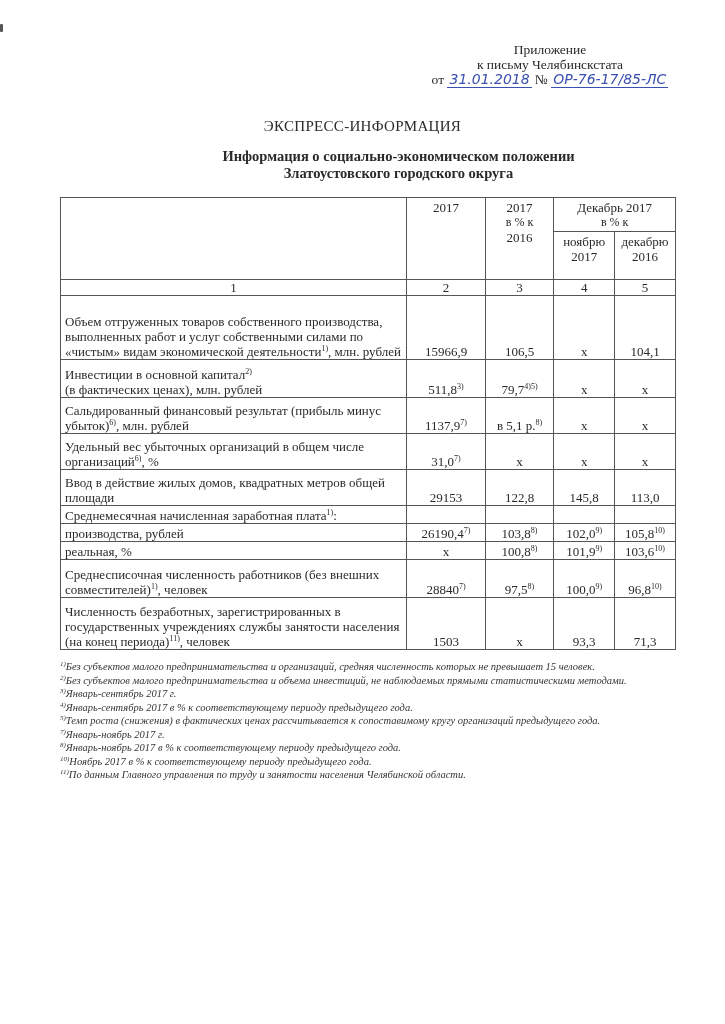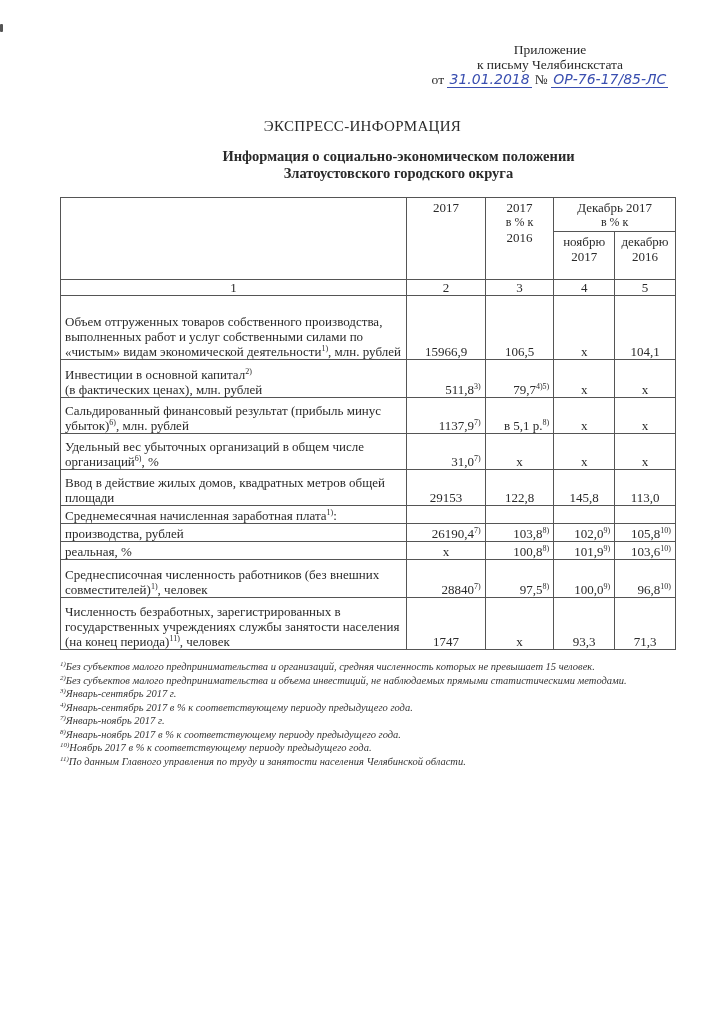--- a/index.html
+++ b/index.html
@@ -19,21 +19,21 @@
     position: absolute; left: 60px; top: 197px; width: 616px;
     border-collapse: collapse; font-size: 13px; line-height: 15px;
   }
   table.stats td, table.stats th { border: 1px solid #555; padding: 0 4px; vertical-align: bottom; font-weight: normal; }
   table.stats th { vertical-align: top; text-align: center; line-height: 15px; padding-top: 2px; }
   .c1 { width: 342px; text-align: left; }
   .c2 { width: 70px; text-align: right; }
   .c3 { width: 60px; text-align: center; }
   .c4 { width: 52px; text-align: center; }
   .c5 { width: 52px; text-align: center; }
-  td.num { text-align: right; }
+  td.num { text-align: center; }
   td.ctr { text-align: center; }
   sup { font-size: 8px; line-height: 0; vertical-align: 5px; }
   tr.idx td { text-align: center; height: 15px; vertical-align: middle; }
 
   .notes { position: absolute; left: 60px; top: 660px; width: 620px; font-style: italic; font-size: 10.5px; line-height: 13.5px; color: #333; text-align: justify; }
   .notes p { margin: 0; }
   .notes sup { font-size: 7px; vertical-align: 4px; }
 </style>
 </head>
 <body>
@@ -160,30 +160,31 @@
   <tr style="height:38px;">
     <td class="c1"><span>Среднесписочная численность работников (без внешних совместителей)</span><sup>1)</sup><span>, человек</span></td>
     <td class="num"><span>28840</span><sup>7)</sup></td>
     <td class="num"><span>97,5</span><sup>8)</sup></td>
     <td class="num"><span>100,0</span><sup>9)</sup></td>
     <td class="num"><span>96,8</span><sup>10)</sup></td>
   </tr>
 
   <tr style="height:52px;">
     <td class="c1"><span>Численность безработных, зарегистрированных в государственных учреждениях службы занятости населения (на конец периода)</span><sup>11)</sup><span>, человек</span></td>
-    <td class="ctr"><span>1747</span></td>
+    <td class="ctr"><span>1503</span></td>
     <td class="ctr"><span>x</span></td>
     <td class="ctr"><span>93,3</span></td>
     <td class="ctr"><span>71,3</span></td>
   </tr>
 </tbody>
   </table>
 
 <div class="notes">
   <p><sup>1)</sup><span>Без субъектов малого предпринимательства и организаций, средняя численность которых не превышает 15 человек.</span></p>
   <p><sup>2)</sup><span>Без субъектов малого предпринимательства и объема инвестиций, не наблюдаемых прямыми статистическими методами.</span></p>
   <p><sup>3)</sup><span>Январь-сентябрь 2017 г.</span></p>
   <p><sup>4)</sup><span>Январь-сентябрь 2017 в % к соответствующему периоду предыдущего года.</span></p>
+  <p><sup>5)</sup><span>Темп роста (снижения) в фактических ценах рассчитывается к сопоставимому кругу организаций предыдущего года.</span></p>
   <p><sup>7)</sup><span>Январь-ноябрь 2017 г.</span></p>
   <p><sup>8)</sup><span>Январь-ноябрь 2017 в % к соответствующему периоду предыдущего года.</span></p>
   <p><sup>10)</sup><span>Ноябрь 2017 в % к соответствующему периоду предыдущего года.</span></p>
   <p><sup>11)</sup><span>По данным Главного управления по труду и занятости населения Челябинской области.</span></p>
 </div>
 
 </body></html>

